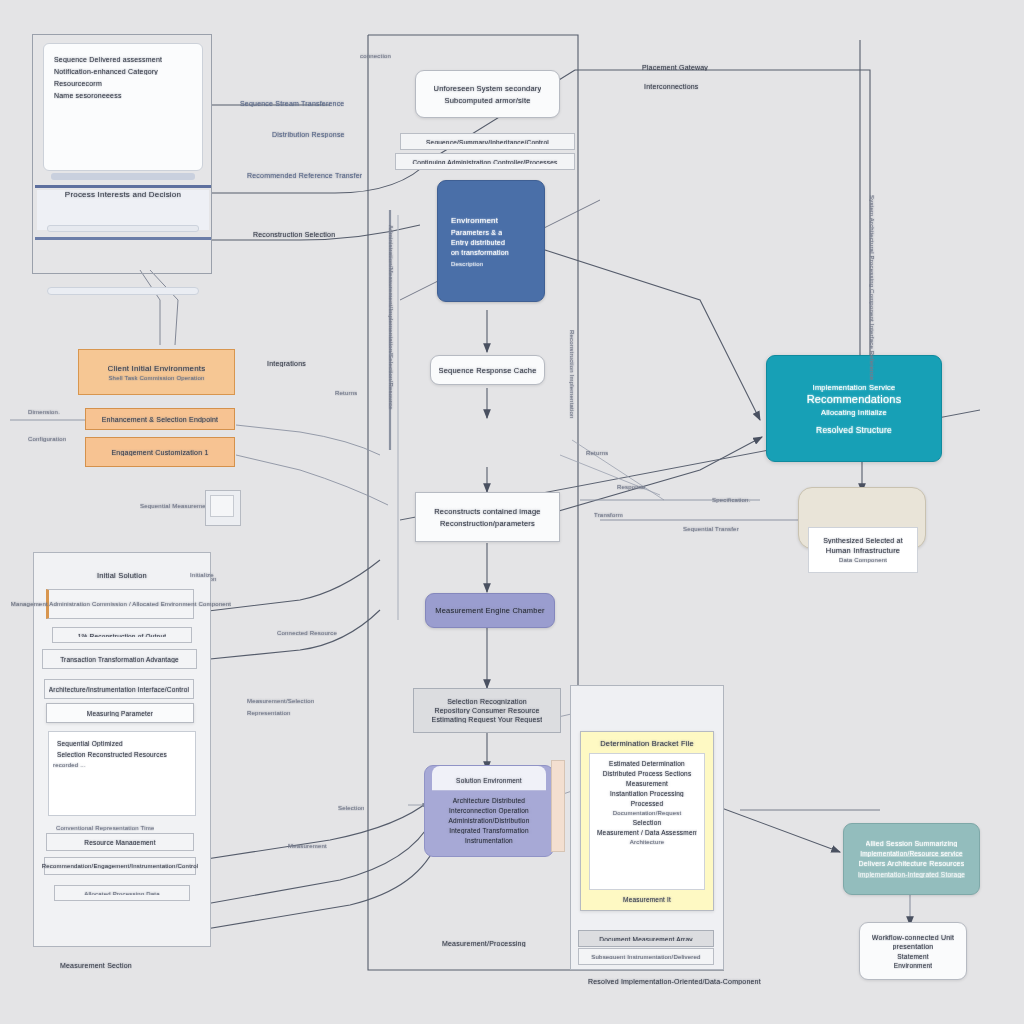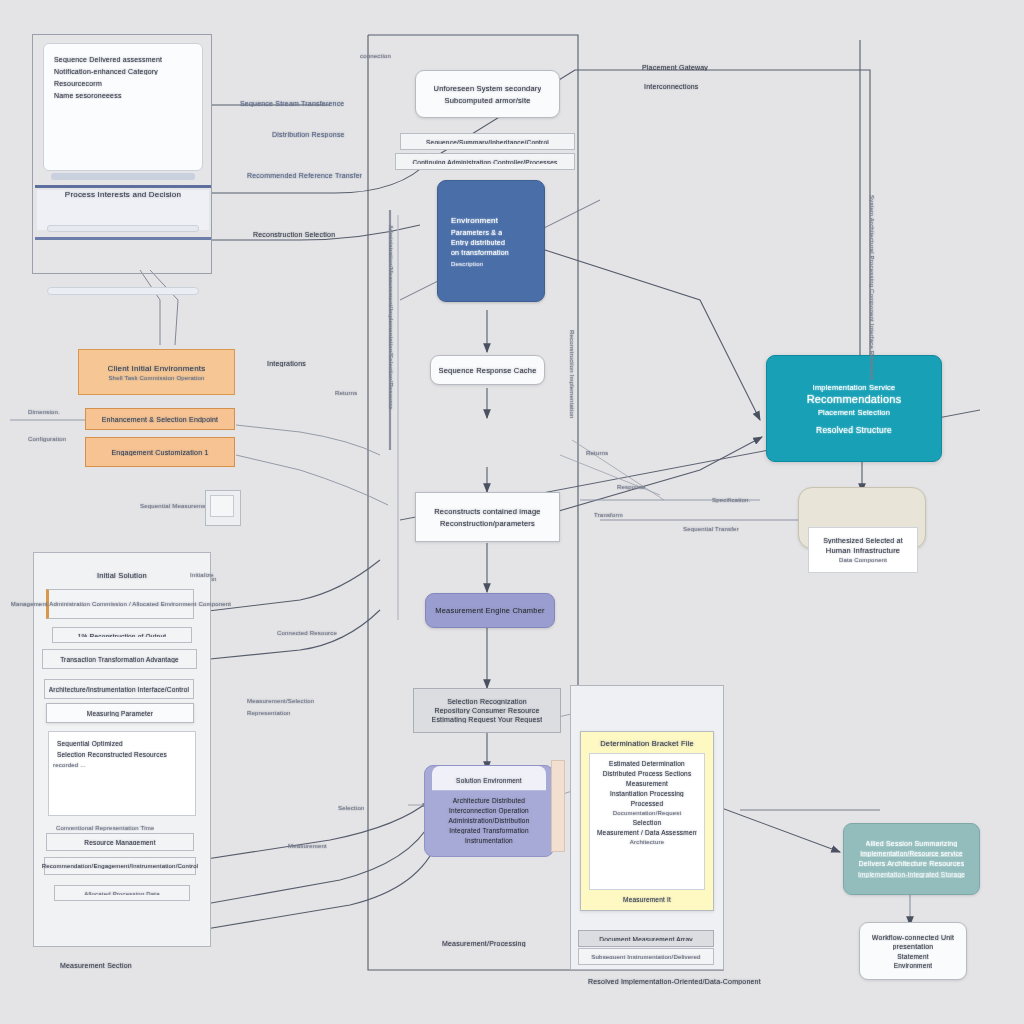--- a/index.html
+++ b/index.html
@@ -236,21 +236,21 @@
 
   <div class="txt micro" style="position:absolute; left:586px; top:450px;">Returns</div>
   <div class="txt micro" style="position:absolute; left:617px; top:484px;">Response</div>
   <div class="txt micro" style="position:absolute; left:712px; top:497px;">Specification.</div>
   <div class="txt micro" style="position:absolute; left:683px; top:526px;">Sequential Transfer</div>
   <div class="txt micro" style="position:absolute; left:594px; top:512px;">Transform</div>
 
   <div class="box b-teal rad" style="left:766px; top:355px; width:176px; height:107px;">
     <span class="txt w" style="font-size:7.5px;">Implementation Service</span>
     <span class="txt w" style="font-size:11px; margin-top:1px;">Recommendations</span>
-    <span class="txt w" style="font-size:7.5px; margin-top:3px;">Placement Selection</span>
+    <span class="txt w" style="font-size:7.5px; margin-top:3px;">Allocating Initialize</span>
     <span class="txt w" style="font-size:8.5px; margin-top:8px;">Resolved Structure</span>
   </div>
 
   <div class="box b-beige" style="left:798px; top:487px; width:128px; height:62px; border-radius:14px;">
     <div class="inner-white" style="position:absolute; left:9px; top:16px; width:110px; height:46px; display:flex; flex-direction:column; align-items:center; justify-content:center;margin-top:23px;">
       <span class="txt" style="font-size:7px;">Synthesized Selected at</span>
       <span class="txt" style="font-size:7.5px; margin-top:2px;">Human Infrastructure</span>
       <span class="txt mut" style="font-size:6px; margin-top:2px;">Data Component</span>
     </div>
   </div>

